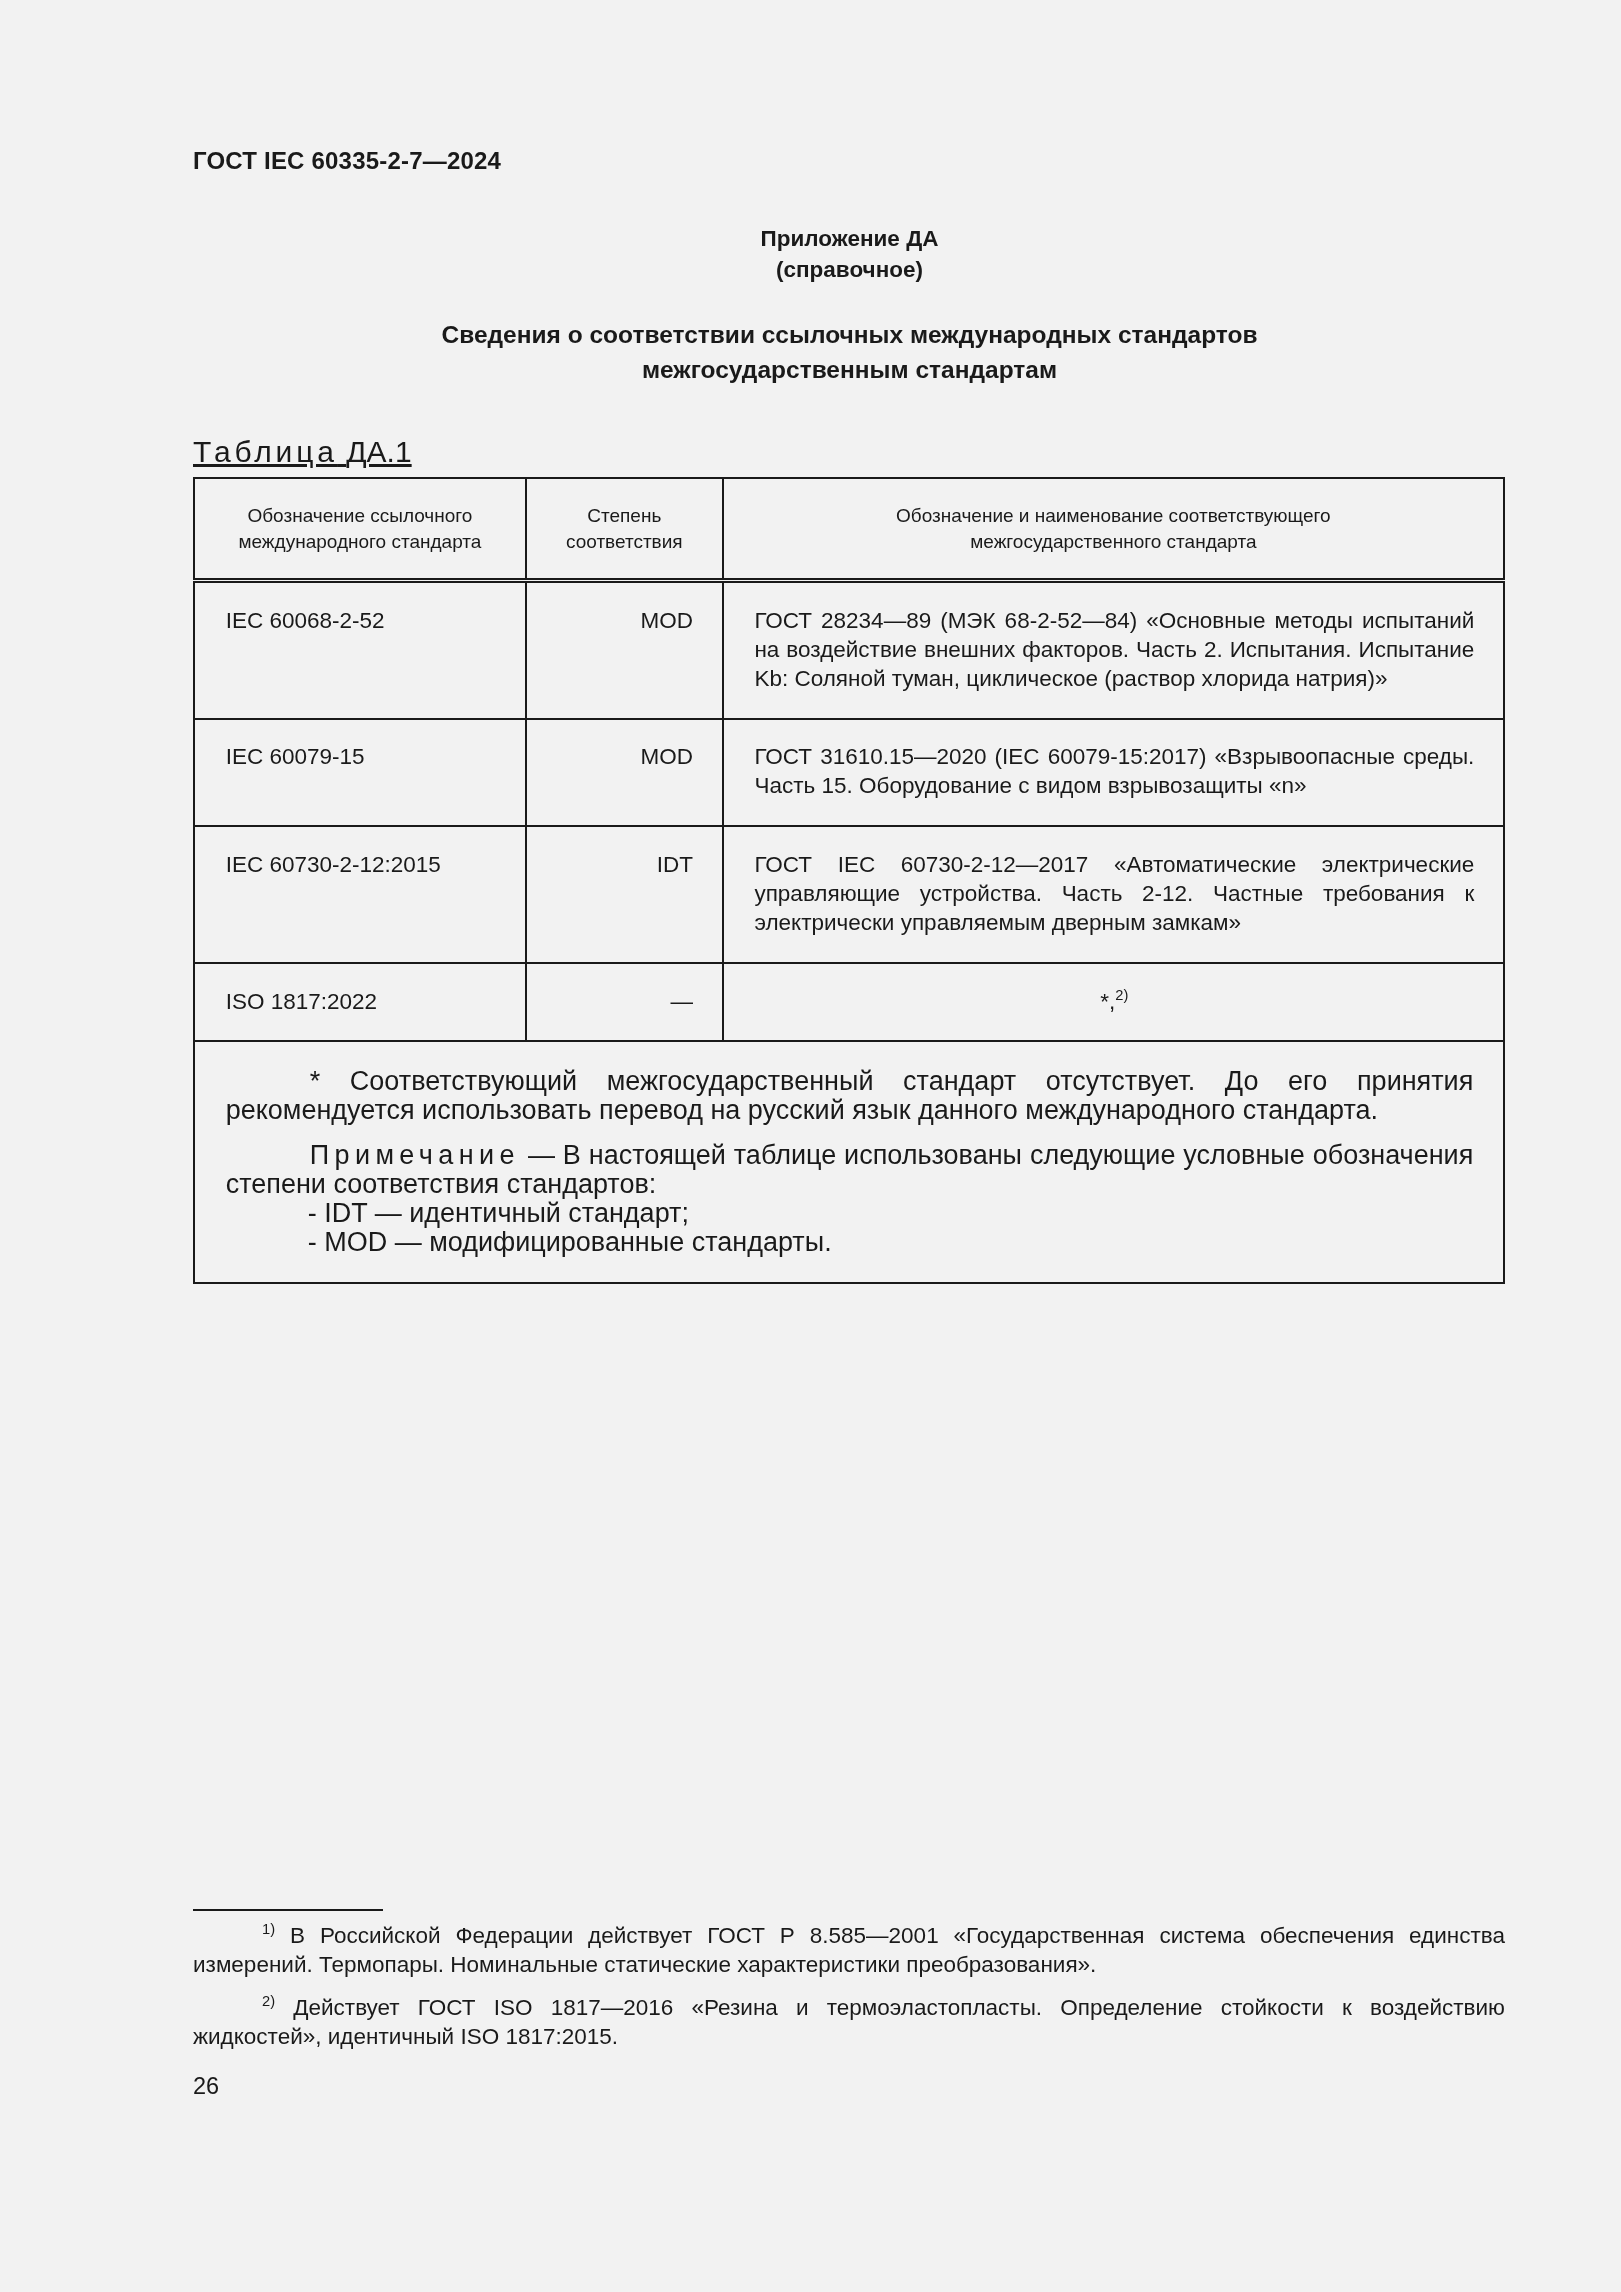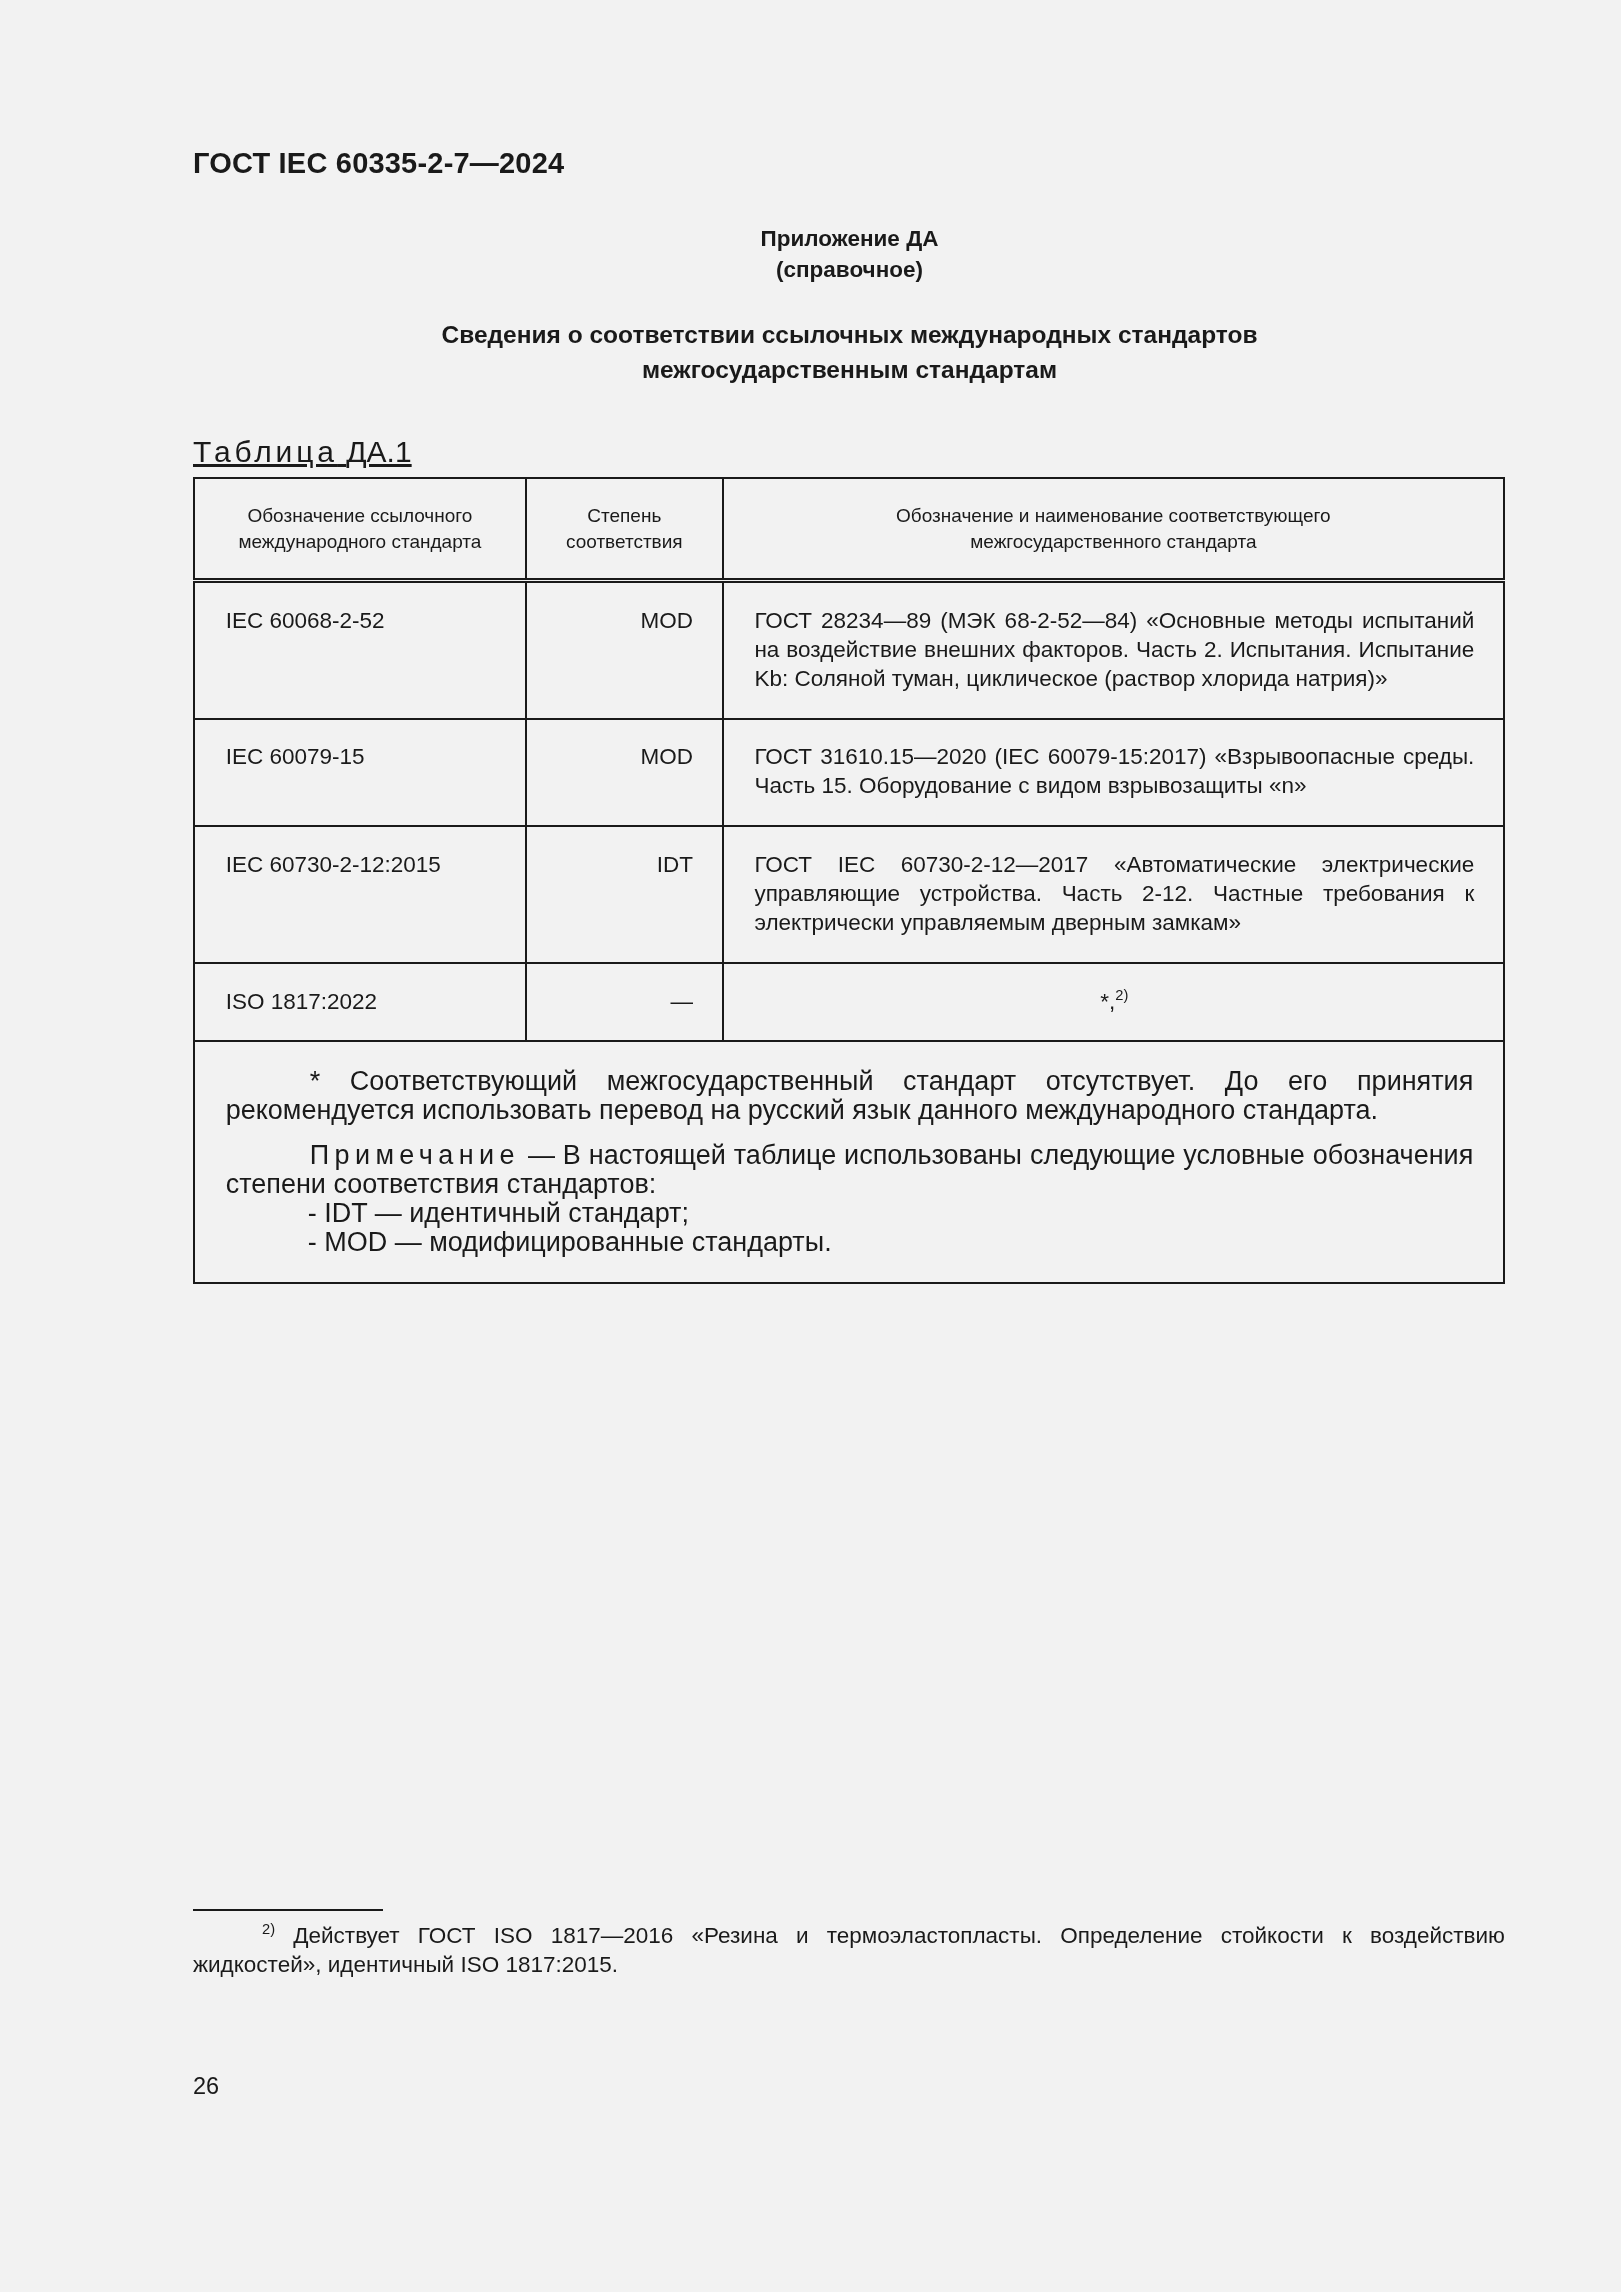--- a/index.html
+++ b/index.html
@@ -7,21 +7,21 @@
     width: 1621px; height: 2293px;
     background: #f2f2f2;
     color: #1a1a1a;
     font-family: "Liberation Sans", sans-serif;
     position: relative;
     overflow: hidden;
   }
   .abs { position: absolute; }
   .doc-header {
     left: 193px; top: 147px;
-    font-size: 29px; font-weight: bold; letter-spacing: 0.2px;
+    font-size: 24px; font-weight: bold; letter-spacing: 0.2px;
   }
   .annex-block {
     left: 0; width: 1699px; top: 223px;
     text-align: center; font-weight: bold; font-size: 22.5px; line-height: 31px;
   }
   .title-block {
     left: 0; width: 1699px; top: 317px;
     text-align: center; font-weight: bold; font-size: 24.5px; line-height: 35px;
   }
   .table-label {
@@ -165,17 +165,18 @@
           <p class="list-item">- MOD — модифицированные стандарты.</p>
         </div>
       </td>
     </tr>
   </tbody>
 </table>
 
 <div class="abs footnote-rule"></div>
 
 <div class="abs footnotes">
+  <p><sup>1)</sup><span> В Российской Федерации действует ГОСТ Р 8.585—2001 «Государственная система обеспечения единства измерений. Термопары. Номинальные статические характеристики преобразования».</span></p>
   <p><sup>2)</sup><span> Действует ГОСТ ISO 1817—2016 «Резина и термоэластопласты. Определение стойкости к воздействию жидкостей», идентичный ISO 1817:2015.</span></p>
 </div>
 
 <div class="abs page-number">26</div>
 
 
 </body></html>

